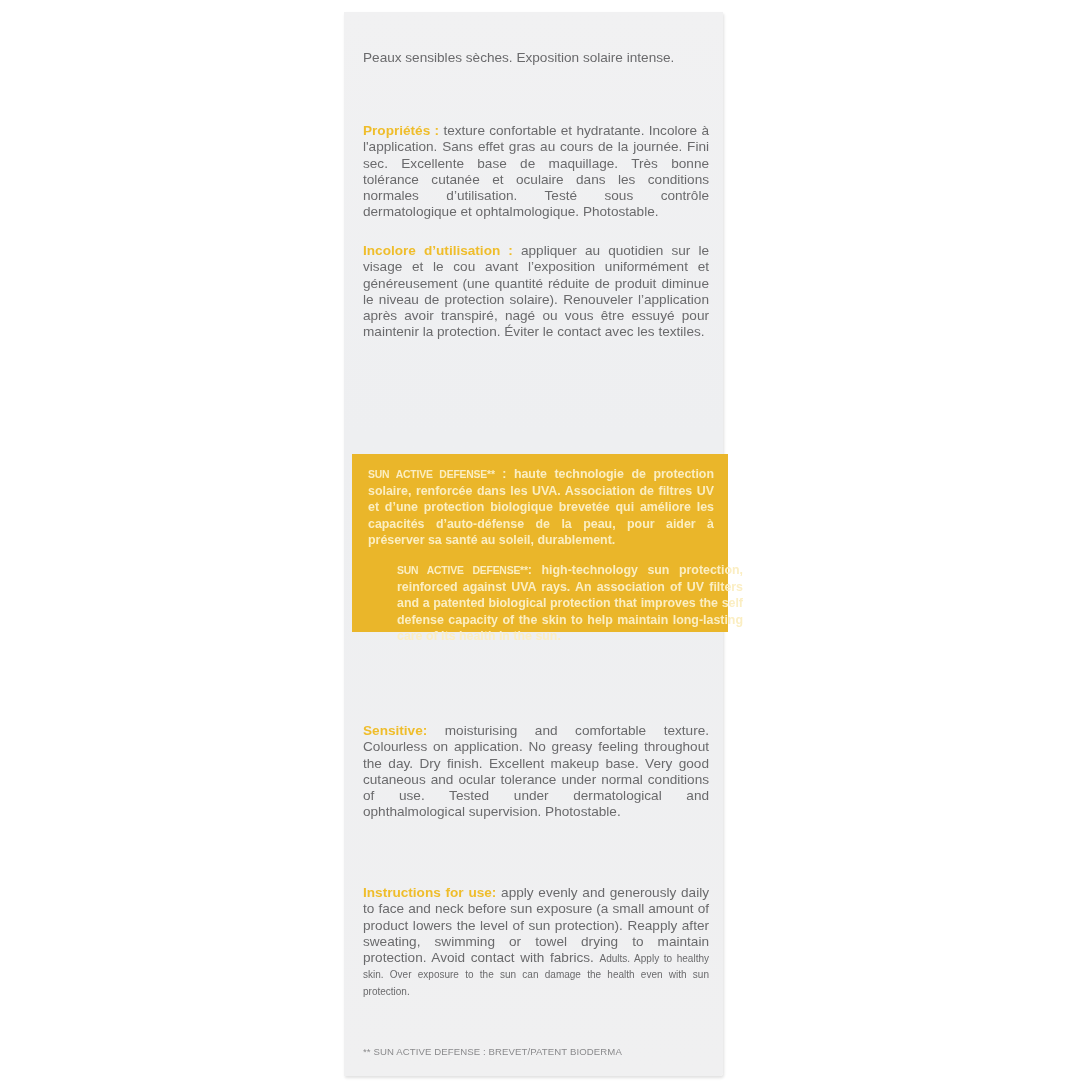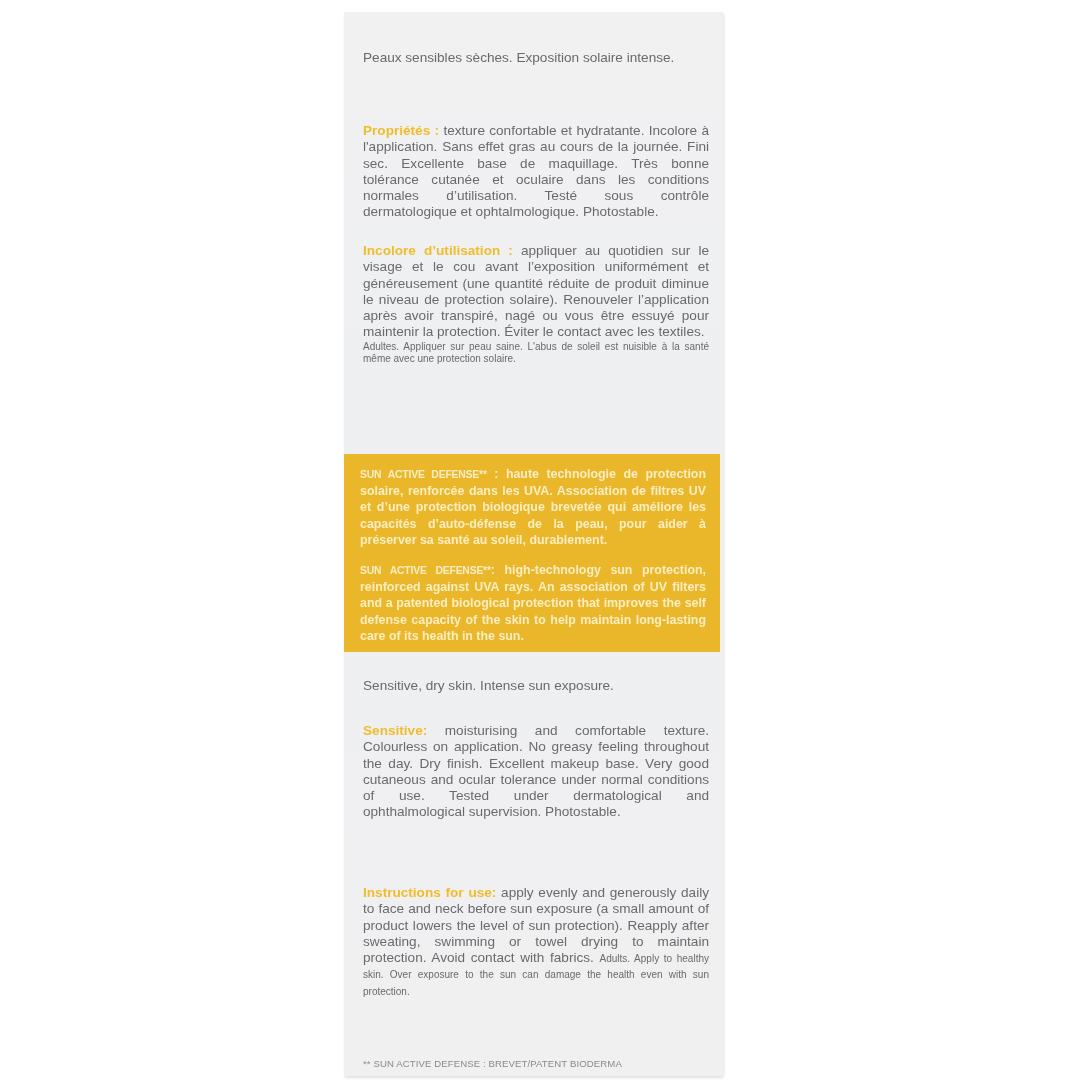--- a/index.html
+++ b/index.html
@@ -15,55 +15,53 @@
     }
     .txt {
       position: absolute; left: 19px; width: 346px;
       color: #6a6a6c; font-size: 13.6px; line-height: 16.3px;
       text-align: justify; text-align-last: left;
     }
     .hd { color: #efbd2b; font-weight: bold; }
     .small { font-size: 10px; line-height: 12.5px; }
     .intro { font-size: 13.6px; }
     .band {
-      position: absolute; left: 0; top: 442px; width: 376px; height: 198px;
+      position: absolute; left: 8px; top: 442px; width: 376px; height: 178px;
       background: #eab62a;
     }
     .band .txt { color: #fbeec2; font-weight: bold; font-size: 12.4px; line-height: 16.2px; left: 16px; }
     .band .hd2 { font-weight: bold; font-size: 10.4px; letter-spacing: -0.2px; }
     .foot {
-      position: absolute; left: 19px; top: 1034px; font-size: 9.6px; color: #8a8a8c; letter-spacing: 0.1px; margin-top: 12px;
+      position: absolute; left: 19px; top: 1034px; font-size: 9.6px; color: #8a8a8c; letter-spacing: 0.1px;
     }
   </style>
 </head>
 <body>
 
 <div class="box">
 
   <div class="txt intro" style="top:38px;">Peaux sensibles sèches. Exposition solaire intense.</div>
 
   <div class="txt" style="top:83px;margin-top:28px;">
     <span class="hd">Propriétés :</span><span> texture confortable et hydratante. Incolore à l'application. Sans effet gras au cours de la journée. Fini sec. Excellente base de maquillage. Très bonne tolérance cutanée et oculaire dans les conditions normales d’utilisation. Testé sous contrôle dermatologique et ophtalmologique. Photostable.</span>
   </div>
 
   <div class="txt" style="top:231px;">
     <span class="hd">Incolore d’utilisation :</span><span> appliquer au quotidien sur le visage et le cou avant l’exposition uniformément et généreusement (une quantité réduite de produit diminue le niveau de protection solaire). Renouveler l’application après avoir transpiré, nagé ou vous être essuyé pour maintenir la protection. Éviter le contact avec les textiles.</span>
-    <div class="small">Adultes. Appliquer sur peau saine. L'abus de soleil est nuisible à la santé même avec une protection solaire.</div>
   </div>
 
   <div class="band">
     <div class="txt" style="top:12px;">
       <span class="hd2">SUN ACTIVE DEFENSE**</span><span> : haute technologie de protection solaire, renforcée dans les UVA. Association de filtres UV et d’une protection biologique brevetée qui améliore les capacités d’auto-défense de la peau, pour aider à préserver sa santé au soleil, durablement.</span>
     </div>
-    <div class="txt" style="top:108px;">
+    <div class="txt" style="top:108px;margin-left:29px;">
       <span class="hd2">SUN ACTIVE DEFENSE**</span><span>: high-technology sun protection, reinforced against UVA rays. An association of UV filters and a patented biological protection that improves the self defense capacity of the skin to help maintain long-lasting care of its health in the sun.</span>
     </div>
   </div>
 
-  <div class="txt intro" style="top:666px;">Sensitive, dry skin. Intense sun exposure.</div>
 
   <div class="txt" style="top:711px;">
     <span class="hd">Sensitive:</span><span> moisturising and comfortable texture. Colourless on application. No greasy feeling throughout the day. Dry finish. Excellent makeup base. Very good cutaneous and ocular tolerance under normal conditions of use. Tested under dermatological and ophthalmological supervision. Photostable.</span>
   </div>
 
   <div class="txt" style="top:873px;">
     <span class="hd">Instructions for use:</span><span> apply evenly and generously daily to face and neck before sun exposure (a small amount of product lowers the level of sun protection). Reapply after sweating, swimming or towel drying to maintain protection. Avoid contact with fabrics. </span><span class="small">Adults. Apply to healthy skin. Over exposure to the sun can damage the health even with sun protection.</span>
   </div>
 
   <div class="foot">** SUN ACTIVE DEFENSE : BREVET/PATENT BIODERMA</div>

